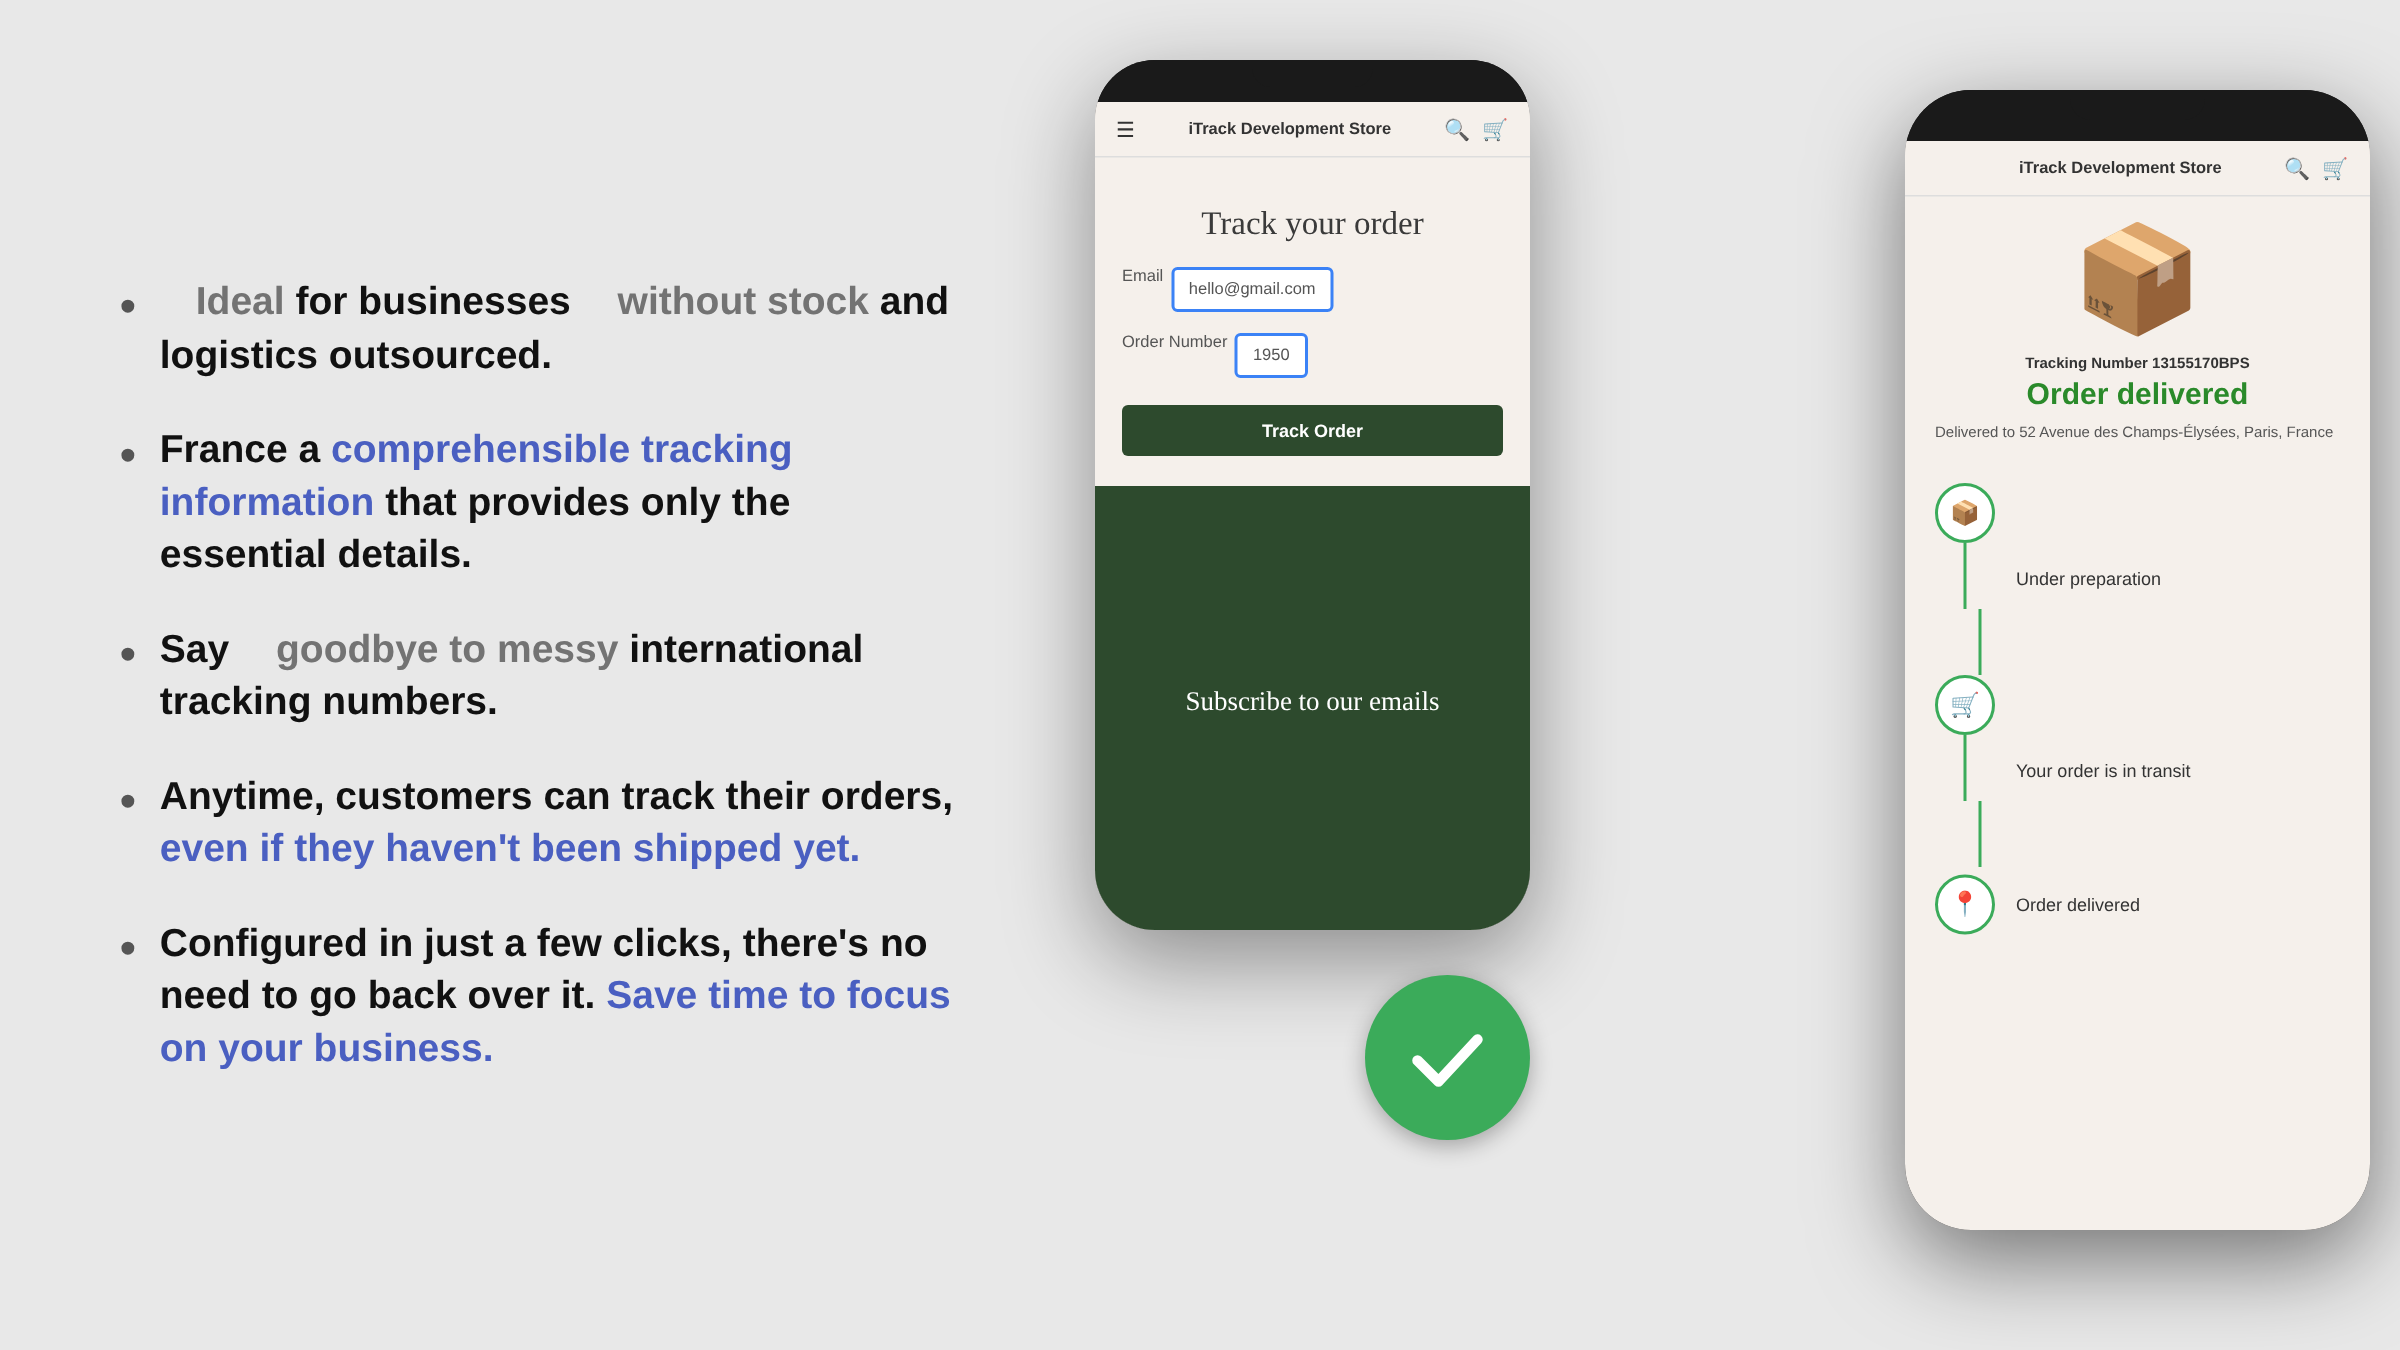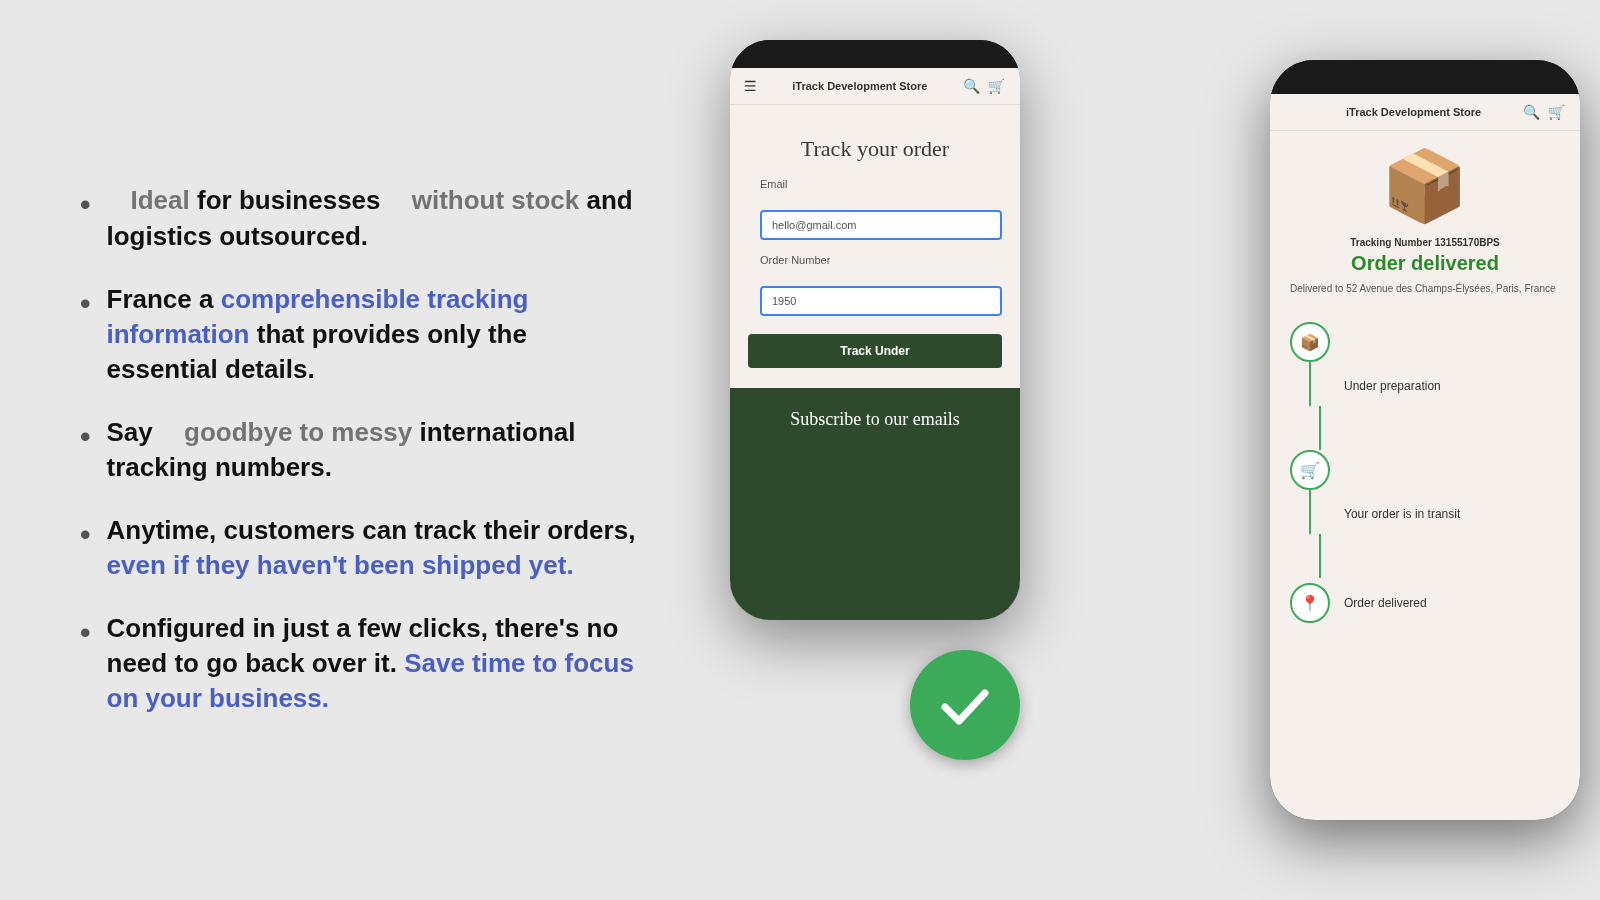--- a/index.html
+++ b/index.html
@@ -143,23 +143,21 @@
       font-size: 22px;
       color: #3a3a3a;
       font-weight: 400;
       line-height: 1.3;
       font-family: Liberation Serif, serif;
       margin-top: 10px;
     }
 
     .form-group {
       display: flex;
-      flex-direction: column;
-      gap: 20px;
-      margin-left: 12px;
+      gap: 5px;
     }
 
     .form-label {
       font-size: 11px;
       color: #555;
       font-weight: 500;
     }
 
     .form-input {
       border: 2px solid #3b82f6;
@@ -182,21 +180,21 @@
       cursor: pointer;
       margin-top: 4px;
     }
 
     .subscribe-section {
       background: #2d4a2d;
       padding: 20px 16px;
       margin-top: auto;
       flex: 1;
       display: flex;
-      flex-direction: row;
+      flex-direction: column;
       justify-content: center;
     }
 
     .subscribe-title {
       color: white;
       font-size: 18px;
       font-family: Georgia, serif;
       text-align: center;
       line-height: 1.3;
       margin-bottom: 8px;
@@ -452,21 +450,21 @@
         <div class="form-group">
           <div class="form-label">Email</div>
           <div class="form-input">hello@gmail.com</div>
         </div>
 
         <div class="form-group">
           <div class="form-label">Order Number</div>
           <div class="form-input">1950</div>
         </div>
 
-        <div class="track-btn">Track Under</div>
+        <div class="track-btn">Track Order</div>
       </div>
 
       <div class="subscribe-section">
         <div class="subscribe-title">Subscribe to our emails</div>
       </div>
     </div>
   </div>
 
   <div class="checkmark-badge">
     <svg viewBox="0 0 60 60" fill="none" xmlns="http://www.w3.org/2000/svg">

